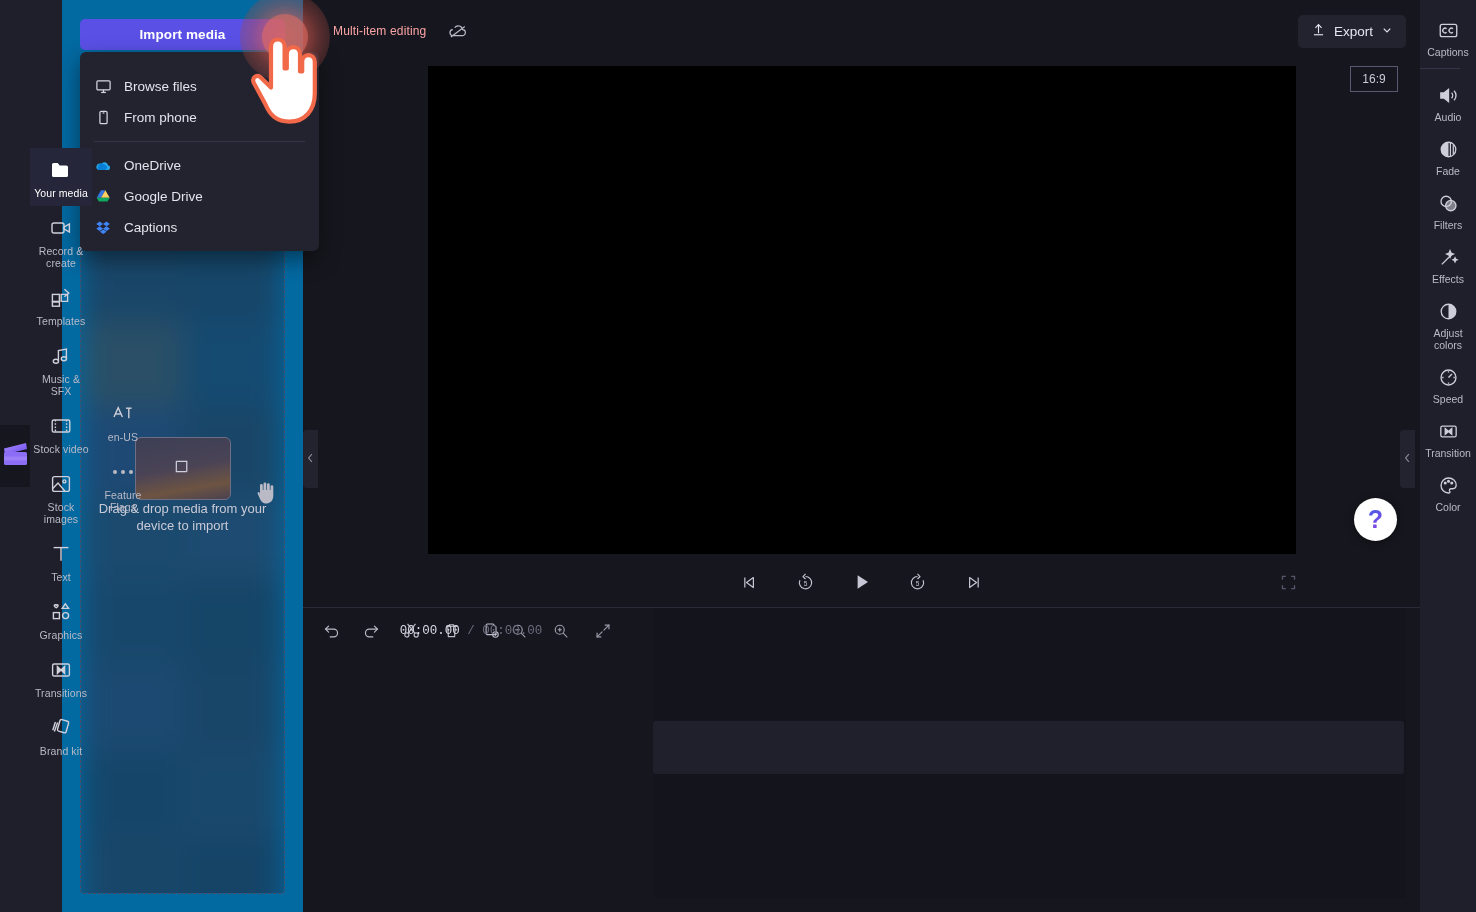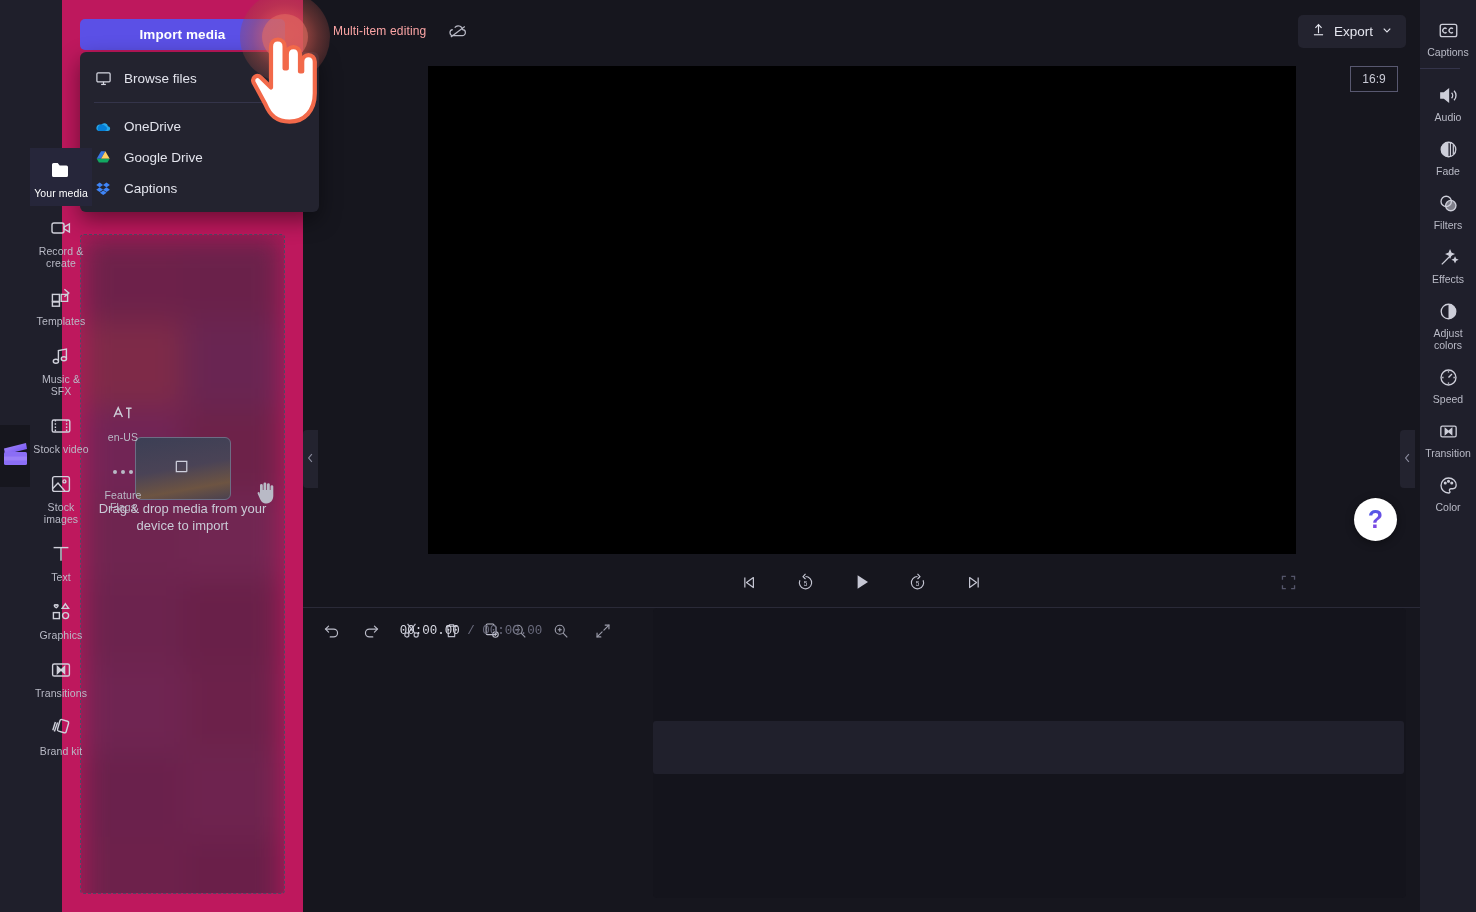--- a/index.html
+++ b/index.html
@@ -60,21 +60,21 @@
   }
   .rail-dots {
     display: flex; gap: 4px; align-items: center; justify-content: center;
     height: 26px;
   }
   .rail-dots i { width: 4px; height: 4px; border-radius: 50%; background: #b9bac6; display: block; }
 
   
   .media-panel {
     width: 241px; height: 912px;
-    background: #be185d;
+    background: #0369a1;
     flex: 0 0 241px;
     position: relative;
     z-index: 30;
   }
   .import-btn {
     position: absolute;
     left: 18px; top: 19px;
     width: 205px; height: 31px;
     background: #5b50e6;
     color: #fff;
@@ -83,21 +83,21 @@
     font-family: "Liberation Sans", sans-serif;
     cursor: pointer;
     letter-spacing: .1px;
   }
   .import-menu {
     position: absolute;
     left: 18px; top: 52px;
     width: 239px;
     background: #23232f;
     border-radius: 6px;
-    padding: 11px 0 8px;
+    padding: 19px 0 8px;
     box-shadow: 0 8px 22px rgba(0,0,0,.45);
     z-index: 35;
   }
   .menu-row {
     display: flex; align-items: center; gap: 12px;
     height: 31px; padding: 0 14px;
     cursor: pointer;
     color: #e2e3ec; font-size: 13.5px;
   }
   .menu-ico { width: 18px; height: 18px; display:flex; align-items:center; justify-content:center; flex: 0 0 18px; }
@@ -507,20 +507,29 @@
     <div class="import-menu">
       <div class="menu-row">
         <span class="menu-ico">
           <svg width="17" height="17" viewBox="0 0 18 18" fill="none" stroke="#d6d7e2" stroke-width="1.3">
             <rect x="2" y="3" width="14" height="9.5" rx="1.2"></rect>
               <path d="M6.5 15.3h5"></path>
               <path d="M9 12.5v2.8"></path>
           </svg>
         </span>
         <span>Browse files</span>
+      </div>
+      <div class="menu-row">
+        <span class="menu-ico">
+          <svg width="17" height="17" viewBox="0 0 18 18" fill="none" stroke="#d6d7e2" stroke-width="1.3">
+            <rect x="5.2" y="2.4" width="7.6" height="13.2" rx="1.4"></rect>
+              <path d="M8 4.2h2"></path>
+          </svg>
+        </span>
+        <span>From phone</span>
       </div>
 
       <div class="menu-div"></div>
 
       <div class="menu-row">
         <span class="menu-ico">
           <svg width="18" height="18" viewBox="0 0 20 20">
             <path d="M5 14.5h10.2a2.6 2.6 0 0 0 .3-5.2A4.1 4.1 0 0 0 8 7.6 3.4 3.4 0 0 0 5 14.5Z" fill="#28a8ea"></path>
             <path d="M5 14.5h7.2a2.9 2.9 0 0 0 .2-5.6A3.8 3.8 0 0 0 5 14.5Z" fill="#0078d4" opacity=".85"></path>
           </svg>

